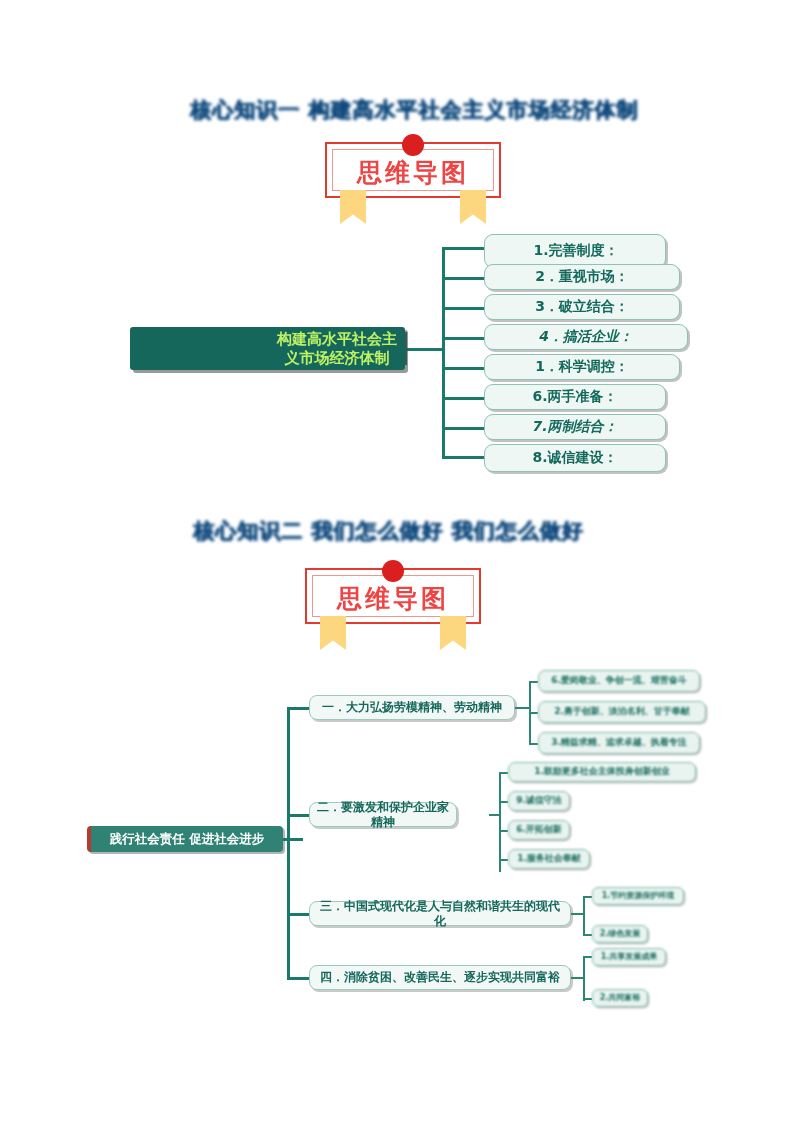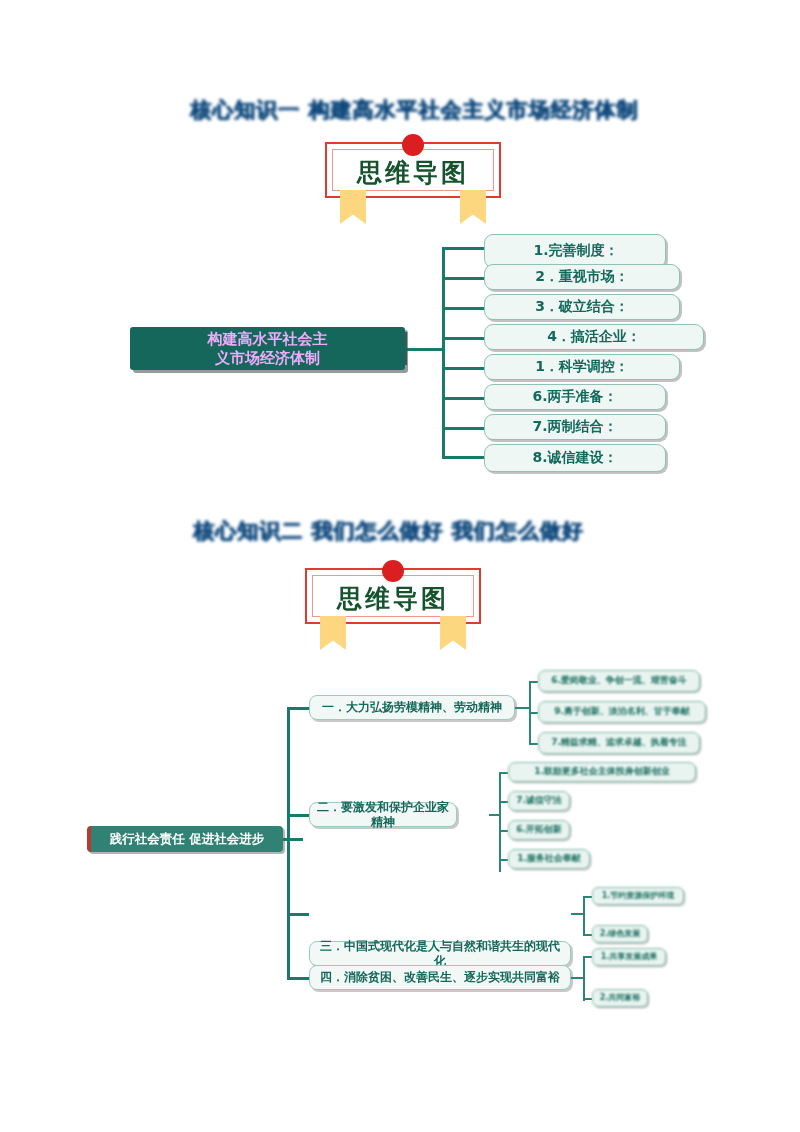--- a/index.html
+++ b/index.html
@@ -50,21 +50,21 @@
     border-radius: 50%;
     background: #d91f1f;
     z-index: 4;
   }
   .banner-text {
     position: absolute;
     width: 100%;
     text-align: center;
     font-size: 25px;
     font-weight: bold;
-    color: #14532d;
+    color: #ef4444;
     letter-spacing: 3px;
     z-index: 5;
   }
   .ribbon {
     position: absolute;
     width: 26px; height: 34px;
     background: #fcd77f;
     z-index: 3;
     clip-path: polygon(0 0, 100% 0, 100% 100%, 50% 72%, 0 100%);
   }
@@ -73,26 +73,27 @@
   .node {
     position: absolute;
     display: flex;
     align-items: center;
     justify-content: center;
     text-align: center;
     line-height: 1.25;
   }
   .node-root {
     background: #15675b;
-    color: #f0abfc;
+    color: #bef264;
     font-weight: bold;
     font-size: 15px;
     border-radius: 3px;
     padding: 4px 8px;
     box-shadow: 3px 3px 0 rgba(70,70,70,0.55);
+    justify-content: flex-end;
   }
   .node-root2 {
     background: #2f8274;
     color: #ffffff;
     font-weight: bold;
     font-size: 12.5px;
     border-radius: 4px;
     padding: 3px 7px;
     border-left: 4px solid #b83a2d;
     box-shadow: 2px 2px 0 rgba(90,90,90,0.45);
@@ -191,30 +192,30 @@
 
   <div class="node node-leaf" style="left:484px; top:234px; width:182px; height:34px;padding-left:8px;">
     <span>1.完善制度：</span>
   </div>
   <div class="node node-leaf" style="left:484px; top:264px; width:196px; height:26px;">
     <span>2．重视市场：</span>
   </div>
   <div class="node node-leaf" style="left:484px; top:294px; width:196px; height:26px;">
     <span>3．破立结合：</span>
   </div>
-  <div class="node node-leaf" style="left:484px; top:324px; width:220px; height:26px;">
+  <div class="node node-leaf" style="left:484px; top:324px; width:204px; height:26px;font-style:italic;">
     <span>4．搞活企业：</span>
   </div>
   <div class="node node-leaf" style="left:484px; top:354px; width:196px; height:26px;">
     <span>1．科学调控：</span>
   </div>
   <div class="node node-leaf" style="left:484px; top:384px; width:182px; height:26px;">
     <span>6.两手准备：</span>
   </div>
-  <div class="node node-leaf" style="left:484px; top:414px; width:182px; height:26px;">
+  <div class="node node-leaf" style="left:484px; top:414px; width:182px; height:26px;font-style:italic;">
     <span>7.两制结合：</span>
   </div>
   <div class="node node-leaf" style="left:484px; top:444px; width:182px; height:28px;">
     <span>8.诚信建设：</span>
   </div>
 
   <div class="section-title" style="left:193px; top:517px;">核心知识二  我们怎么做好 我们怎么做好</div>
 
   <div class="banner" style="left:287px; top:556px; width:212px; height:82px;">
     <div class="banner-outer" style="left:18px; top:12px; width:176px; height:56px;"></div>
@@ -243,50 +244,50 @@
   <div class="conn-thin-h" style="left:515px; top:707px; width:14px;"></div>
   <div class="conn-thin-v" style="left:529px; top:681px; height:64px;"></div>
   <div class="conn-thin-h" style="left:529px; top:681px; width:9px;"></div>
   <div class="conn-thin-h" style="left:529px; top:712px; width:9px;"></div>
   <div class="conn-thin-h" style="left:529px; top:743px; width:9px;"></div>
 
   <div class="node node-sub" style="left:538px; top:670px; width:162px; height:22px;">
     <span>6.爱岗敬业、争创一流、艰苦奋斗</span>
   </div>
   <div class="node node-sub" style="left:538px; top:701px; width:168px; height:22px;">
-    <span>9.勇于创新、淡泊名利、甘于奉献</span>
+    <span>2.勇于创新、淡泊名利、甘于奉献</span>
   </div>
   <div class="node node-sub" style="left:538px; top:732px; width:162px; height:22px;">
-    <span>7.精益求精、追求卓越、执着专注</span>
+    <span>3.精益求精、追求卓越、执着专注</span>
   </div>
 
   <div class="node node-branch" style="left:309px; top:802px; width:148px; height:25px;">
     <span>二．要激发和保护企业家精神</span>
   </div>
   <div class="conn-thin-h" style="left:489px; top:814px; width:10px;"></div>
   <div class="conn-thin-v" style="left:499px; top:772px; height:100px;"></div>
   <div class="conn-thin-h" style="left:499px; top:772px; width:9px;"></div>
   <div class="conn-thin-h" style="left:499px; top:801px; width:9px;"></div>
   <div class="conn-thin-h" style="left:499px; top:830px; width:9px;"></div>
   <div class="conn-thin-h" style="left:499px; top:859px; width:9px;"></div>
 
   <div class="node node-sub" style="left:508px; top:762px; width:188px; height:20px;">
     <span>1.鼓励更多社会主体投身创新创业</span>
   </div>
   <div class="node node-sub" style="left:508px; top:791px; width:62px; height:20px;">
-    <span>7.诚信守法</span>
+    <span>9.诚信守法</span>
   </div>
   <div class="node node-sub" style="left:508px; top:820px; width:62px; height:20px;">
     <span>6.开拓创新</span>
   </div>
   <div class="node node-sub" style="left:508px; top:849px; width:82px; height:20px;">
     <span>1.服务社会奉献</span>
   </div>
 
-  <div class="node node-branch" style="left:309px; top:901px; width:262px; height:25px;margin-top:40px;">
+  <div class="node node-branch" style="left:309px; top:901px; width:262px; height:25px;">
     <span>三．中国式现代化是人与自然和谐共生的现代化</span>
   </div>
   <div class="conn-thin-h" style="left:571px; top:913px; width:12px;"></div>
   <div class="conn-thin-v" style="left:583px; top:896px; height:40px;"></div>
   <div class="conn-thin-h" style="left:583px; top:896px; width:9px;"></div>
   <div class="conn-thin-h" style="left:583px; top:934px; width:9px;"></div>
 
   <div class="node node-sub2" style="left:592px; top:887px; width:92px; height:18px;">
     <span>1.节约资源保护环境</span>
   </div>

